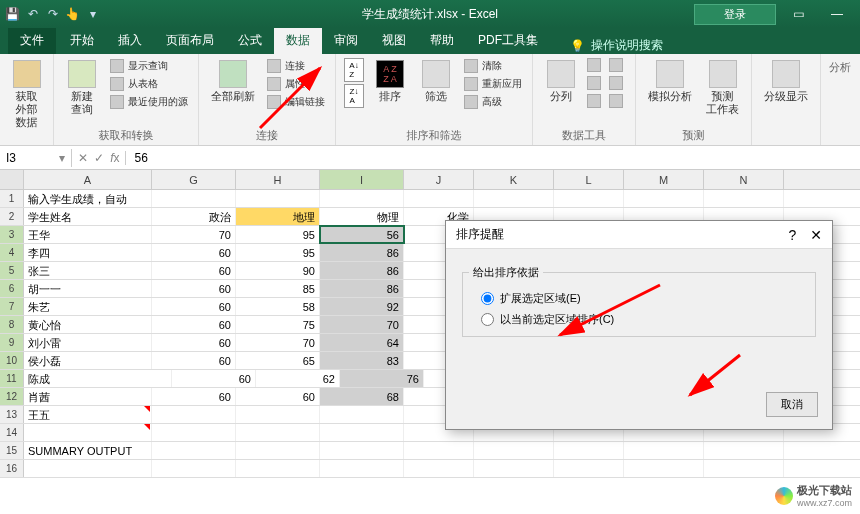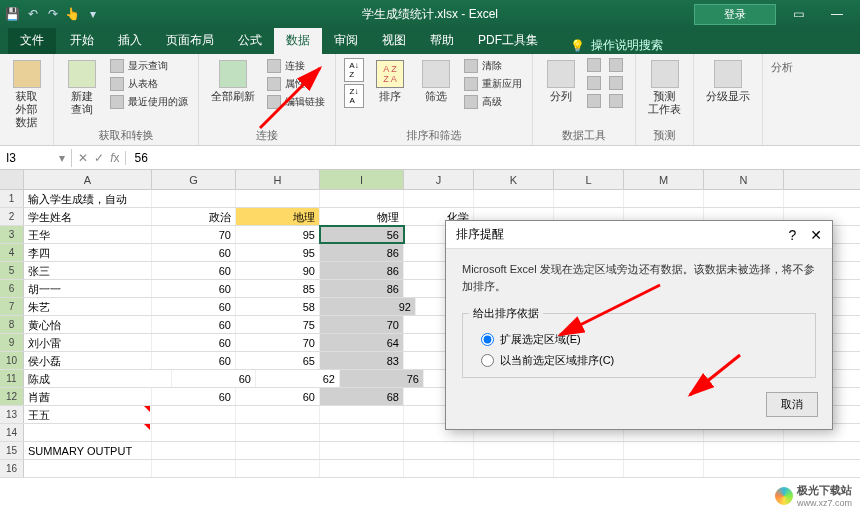--- a/index.html
+++ b/index.html
@@ -154,21 +154,21 @@
     </div>
     <div class="rgroup-label">连接</div>
   </div>
   <div class="rgroup">
     <div class="rrow">
       <div style="display:flex;flex-direction:column;gap:2px">
         <div class="sort-ico">A↓<br>Z</div>
         <div class="sort-ico">Z↓<br>A</div>
       </div>
       <div class="rbig">
-        <div class="rbig-ico" style="background:#fef9c3;border:1px solid #888;display:flex;align-items:center;justify-content:center;font-size:9px;color:#c55">A Z<br>Z A</div>
+        <div class="rbig-ico" style="background:#000000;border:1px solid #888;display:flex;align-items:center;justify-content:center;font-size:9px;color:#c55">A Z<br>Z A</div>
         <div class="rbig-label">排序</div>
       </div>
       <div class="rbig">
         <div class="rbig-ico" style="background:#ddd"></div>
         <div class="rbig-label">筛选</div>
       </div>
       <div class="rstack">
         <div class="rstack-item">
             <div class="smico"></div>
             <span>清除</span>
@@ -197,20 +197,24 @@
         <div class="smico"></div>
         <div class="smico"></div>
         <div class="smico"></div>
         <div class="smico"></div>
       </div>
     </div>
     <div class="rgroup-label">数据工具</div>
   </div>
   <div class="rgroup">
     <div class="rrow">
+      <div class="rbig">
+        <div class="rbig-ico"></div>
+        <div class="rbig-label">模拟分析</div>
+      </div>
       <div class="rbig">
         <div class="rbig-ico"></div>
         <div class="rbig-label" style="white-space:pre-line">预测
 工作表</div>
       </div>
     </div>
     <div class="rgroup-label">预测</div>
   </div>
   <div class="rgroup">
     <div class="rbig">
@@ -323,21 +327,21 @@
         <div class="cell" style="width: 80px;"></div>
         <div class="cell" style="width: 70px;"></div>
         <div class="cell" style="width: 80px;"></div>
         <div class="cell" style="width: 80px;"></div>
       </div>
       <div class="row">
         <div class="rh hl-row">7</div>
         <div class="cell" style="width: 128px;">朱艺</div>
         <div class="cell r" style="width: 84px;">60</div>
         <div class="cell r" style="width: 84px;">58</div>
-        <div class="cell r sel" style="width: 96px;">92</div>
+        <div class="cell r sel" style="width: 84px;">92</div>
         <div class="cell" style="width: 70px;"></div>
         <div class="cell" style="width: 80px;"></div>
         <div class="cell" style="width: 70px;"></div>
         <div class="cell" style="width: 80px;"></div>
         <div class="cell" style="width: 80px;"></div>
       </div>
       <div class="row">
         <div class="rh hl-row">8</div>
         <div class="cell" style="width: 128px;">黄心怡</div>
         <div class="cell r" style="width: 84px;">60</div>
@@ -452,21 +456,20 @@
 
 <div class="dialog">
   <div class="dlg-title">
     <span>排序提醒</span>
     <div class="dlg-close">
       <span>?</span>
       <span>✕</span>
     </div>
   </div>
   <div class="dlg-body">
-    <div class="dlg-msg">Microsoft Excel 发现在选定区域旁边还有数据。该数据未被选择，将不参加排序。</div>
     <fieldset>
       <legend>给出排序依据</legend>
       <label class="dlg-radio">
         <input type="radio" checked="" style="">
         <span>扩展选定区域(E)</span>
       </label>
       <label class="dlg-radio">
         <input type="radio" style="">
         <span>以当前选定区域排序(C)</span>
       </label>

